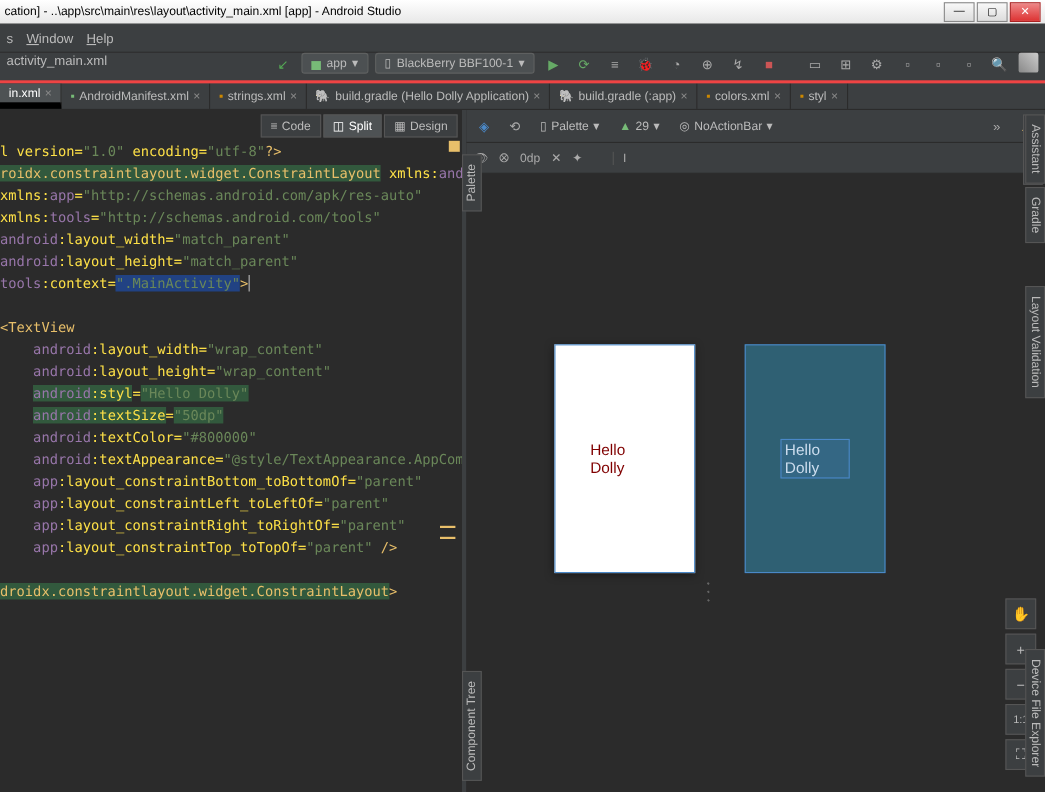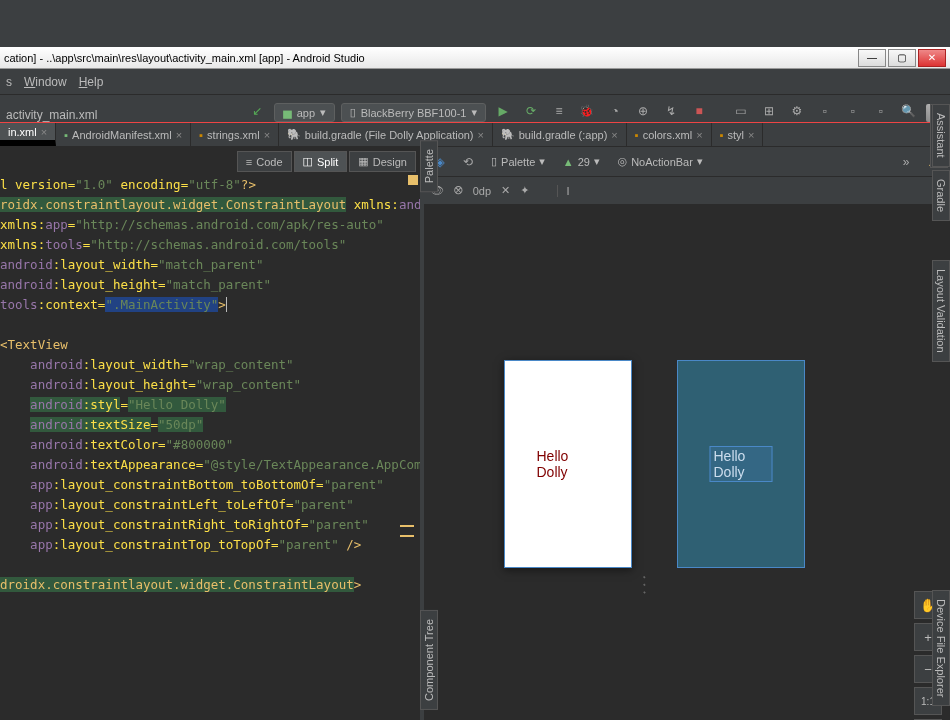--- a/index.html
+++ b/index.html
@@ -1,25 +1,25 @@
 <!DOCTYPE html>
 <html><head>
 <meta charset="utf-8">
 <style>
 * { box-sizing: border-box; margin: 0; padding: 0; }
 body { font-family: "Segoe UI", sans-serif; font-size: 12px; background: #3c3f41; color: #bbb; overflow: hidden; width: 950px; height: 720px; }
-.titlebar { background: linear-gradient(#fff,#e8e8e8); height: 22px; display: flex; align-items: center; padding: 0 4px; color: #000; font-size: 11px; border-bottom: 1px solid #999; margin-top: 47px; }
+.titlebar { background: linear-gradient(#fff,#e8e8e8); height: 22px; display: flex; align-items: center; padding: 0 4px; color: #000; font-size: 11px; border-bottom: 1px solid #999; }
 .titlebar .title { flex: 1; white-space: nowrap; overflow: hidden; }
 .titlebar .winbtns { display: flex; gap: 2px; }
 .winbtn { width: 28px; height: 18px; border: 1px solid #888; background: linear-gradient(#f8f8f8,#ddd); display: flex; align-items: center; justify-content: center; font-size: 10px; }
 .winbtn.close { background: linear-gradient(#e88,#d33); border-color: #a22; color: #fff; }
 .menubar { background: #3c3f41; height: 26px; display: flex; align-items: center; padding: 0 6px; gap: 12px; border-bottom: 1px solid #2b2b2b; }
 .menuitem { color: #bbb; font-size: 12px; cursor: pointer; }
 .menuitem u { text-decoration: underline; }
-.navbar { background: #3c3f41; height: 28px; display: flex; align-items: flex-end; padding: 0 6px; gap: 6px; border-bottom: 1px solid #ef4444; }
+.navbar { background: #3c3f41; height: 28px; display: flex; align-items: flex-start; padding: 0 6px; gap: 6px; border-bottom: 3px solid #ef4444; }
 .navbar .path { flex: 1; color: #bbb; font-size: 12px; }
 .navbar .iconbtn { width: 22px; height: 22px; display: flex; align-items: center; justify-content: center; cursor: pointer; color: #aaa; }
 .navbar .dropdown { background: #4c5052; border: 1px solid #5e6060; padding: 2px 8px; display: flex; align-items: center; gap: 5px; font-size: 11px; color: #bbb; cursor: pointer; border-radius: 3px; }
 .tabs { background: #3c3f41; height: 24px; display: flex; align-items: stretch; border-bottom: 1px solid #2b2b2b; overflow: hidden; }
 .tab { display: flex; align-items: center; gap: 4px; padding: 0 8px; font-size: 11px; color: #bbb; border-right: 1px solid #2b2b2b; cursor: pointer; white-space: nowrap; }
 .tab.active { background: #4e5254; color: #fff; border-bottom: 6px solid #000000; }
 .tab .x { color: #888; font-size: 11px; }
 .content { display: flex; height: calc(720px - 22px - 26px - 28px - 24px); }
 .editor { width: 420px; background: #2b2b2b; position: relative; overflow: hidden; }
 .editor .viewbtns { position: absolute; top: 4px; right: 4px; display: flex; gap: 2px; z-index: 5; }
@@ -117,21 +117,21 @@
       <span>AndroidManifest.xml</span>
       <span class="x">×</span>
     </div>
   <div class="tab">
       <span style="color:#c80">▪</span>
       <span>strings.xml</span>
       <span class="x">×</span>
     </div>
   <div class="tab">
       <span style="color:#6a6">🐘</span>
-      <span>build.gradle (File Dolly Application)</span>
+      <span>build.gradle (Hello Dolly Application)</span>
       <span class="x">×</span>
     </div>
   <div class="tab">
       <span style="color:#6a6">🐘</span>
       <span>build.gradle (:app)</span>
       <span class="x">×</span>
     </div>
   <div class="tab">
       <span style="color:#c80">▪</span>
       <span>colors.xml</span>

